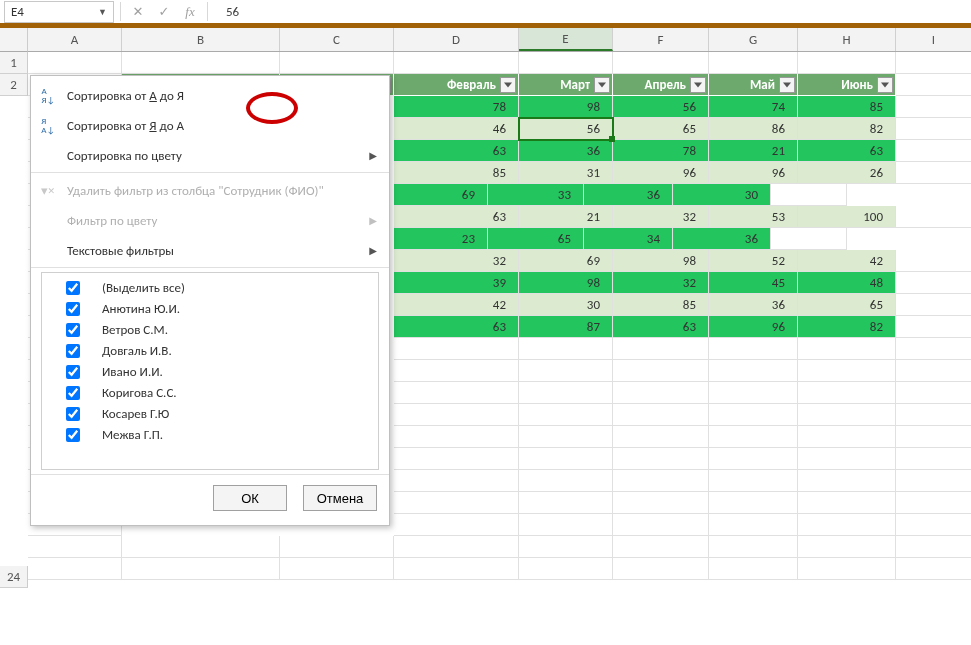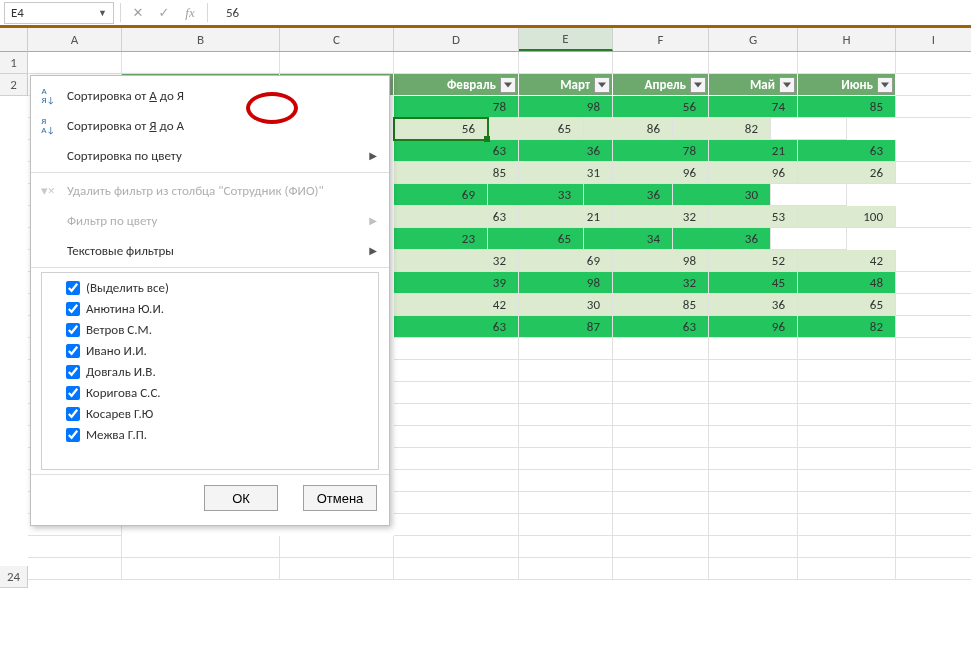--- a/index.html
+++ b/index.html
@@ -1,19 +1,19 @@
 <!DOCTYPE html>
 <html><head>
 <meta charset="utf-8">
 <style>
   * { box-sizing: border-box; margin: 0; padding: 0; }
   body { font-family: "Segoe UI", Calibri, Arial, sans-serif; font-size: 13px; background: #fff; color: #333; width: 971px; height: 645px; overflow: hidden; position: relative; }
 
   
-  .formula-bar { display: flex; align-items: center; height: 28px; border-bottom: 3px solid #a16207; padding: 3px 4px; gap: 4px; }
+  .formula-bar { display: flex; align-items: center; height: 28px; border-bottom: 5px solid #a16207; padding: 3px 4px; gap: 4px; }
   .name-box { width: 110px; height: 22px; border: 1px solid #c8c8c8; display: flex; align-items: center; padding: 0 6px; background: #fff; justify-content: space-between; }
   .name-box .dd { color: #555; font-size: 9px; }
   .fb-btn { width: 22px; height: 22px; display:flex; align-items:center; justify-content:center; color:#a0a0a0; }
   .fb-sep { width:1px; height:19px; background:#d8d8d8; margin:0 2px; }
   .fx { font-style: italic; font-family: "Times New Roman"; }
   .formula-val { flex:1; padding-left: 12px; color:#444; }
 
   
   .sheet { position: absolute; top:28px; left:0; right:0; bottom:0; }
   .corner { position:absolute; left:0; top:0; width:28px; height:24px; background:#f3f3f3; border-right:1px solid #ccc; border-bottom:1px solid #aaa; }
@@ -50,24 +50,24 @@
   .fm-item .sm-icon { position:absolute; left:8px; width:18px; height:18px; display:flex; align-items:center; justify-content:center; }
   .fm-item .chev { margin-left:auto; color:#555; font-size:10px; }
   .fm-item u { text-decoration: underline; }
   .fm-sep { height:1px; background:#e0e0e0; margin:2px 0; }
 
   .search-wrap { margin:6px 10px; position:relative; }
   .search-wrap input { width:100%; height:24px; border:1px solid #b0b0b0; padding:0 24px 0 6px; font-size:13px; color:#444; }
   .search-wrap .mag { position:absolute; right:4px; top:3px; color:#2a6aa8; }
 
   .check-list { margin:4px 10px; height:198px; border:1px solid #cfcfcf; overflow-y:scroll; padding:4px 2px; }
-  .check-item { display:flex; align-items:center; height:21px; padding-left:22px; gap:6px; }
+  .check-item { display:flex; align-items:center; height:21px; padding-left:22px; gap:22px; }
   .check-item input { width:14px; height:14px; }
 
-  .fm-buttons { display:flex; justify-content:flex-end; gap:25px; padding:10px 12px; border-top:1px solid #e0e0e0; }
+  .fm-buttons { display:flex; justify-content:flex-end; gap:16px; padding:10px 12px; border-top:1px solid #e0e0e0; }
   .fm-buttons button { width:74px; height:26px; border:1px solid #a0a0a0; background:#f4f4f4; font-size:13px; }
 
   
   .anno-circle { position:absolute; left:246px; top:92px; width:52px; height:32px; border:4px solid #cc0000; border-radius:50%; z-index:300; pointer-events:none; }
 
   
   .wA { width:94px; } .wB { width:158px; } .wC { width:114px; } .wD { width:125px; }
   .wE { width:94px; } .wF { width:96px; } .wG { width:89px; } .wH { width:98px; } .wI { width:76px; }
 
 </style>
@@ -191,20 +191,21 @@
       <div class="cell wE d1 val">98</div>
       <div class="cell wF d1 val">56</div>
       <div class="cell wG d1 val">74</div>
       <div class="cell wH d1 val">85</div>
       <div class="cell wI"></div>
     </div>
     <div class="cell-row">
       <div class="cell wA"></div>
       <div class="cell wB" style="visibility:hidden"></div>
       <div class="cell wC" style="visibility:hidden"></div>
+      <div class="cell wD d0 val">46</div>
       <div class="cell wE d0 val cur">56</div>
       <div class="cell wF d0 val">65</div>
       <div class="cell wG d0 val">86</div>
       <div class="cell wH d0 val">82</div>
       <div class="cell wI"></div>
     </div>
     <div class="cell-row">
       <div class="cell wA"></div>
       <div class="cell wB" style="visibility:hidden"></div>
       <div class="cell wC" style="visibility:hidden"></div>
@@ -461,25 +462,25 @@
     <div class="check-item">
         <input type="checkbox" checked="" style="">
         <span>Анютина Ю.И.</span>
       </div>
     <div class="check-item">
         <input type="checkbox" checked="" style="">
         <span>Ветров С.М.</span>
       </div>
     <div class="check-item">
         <input type="checkbox" checked="" style="">
+        <span>Довгаль И.В.</span>
+      </div>
+    <div class="check-item">
+        <input type="checkbox" checked="" style="">
         <span>Ивано И.И.</span>
-      </div>
-    <div class="check-item">
-        <input type="checkbox" checked="" style="">
-        <span>Довгаль И.В.</span>
       </div>
     <div class="check-item">
         <input type="checkbox" checked="" style="">
         <span>Коригова С.С.</span>
       </div>
     <div class="check-item">
         <input type="checkbox" checked="" style="">
         <span>Косарев Г.Ю</span>
       </div>
     <div class="check-item">

